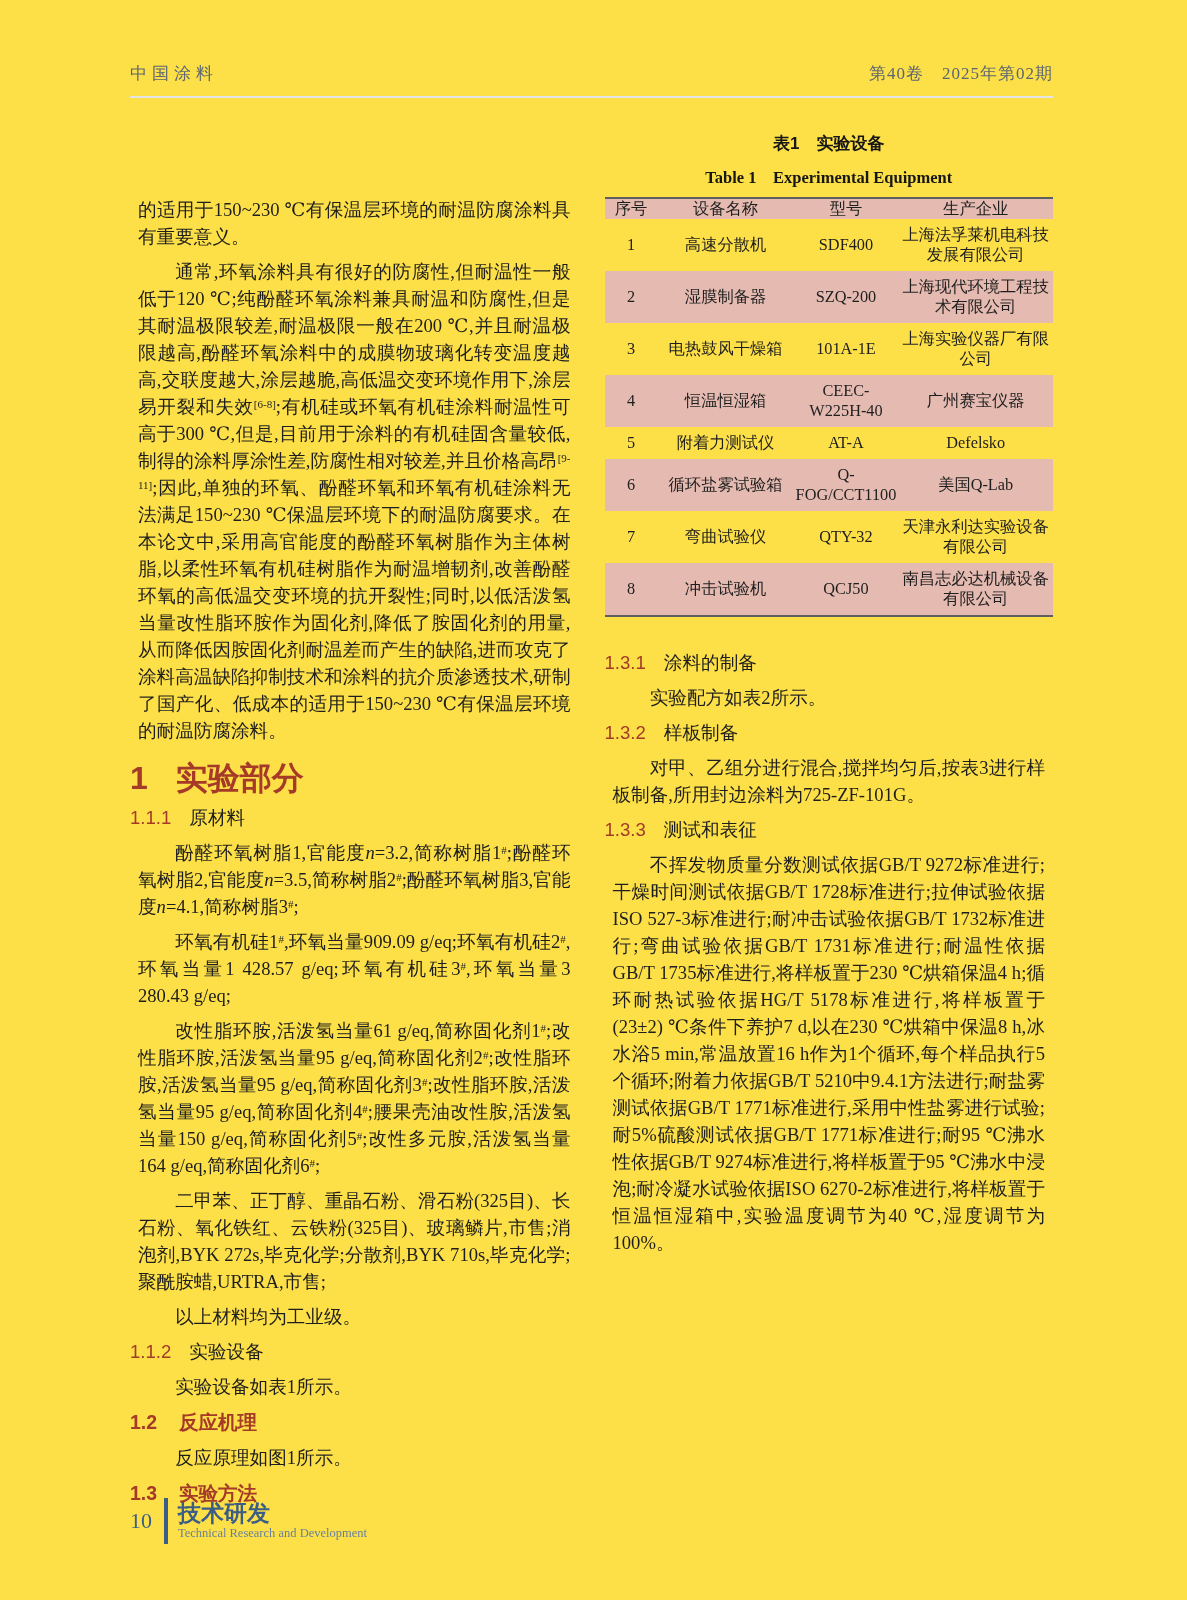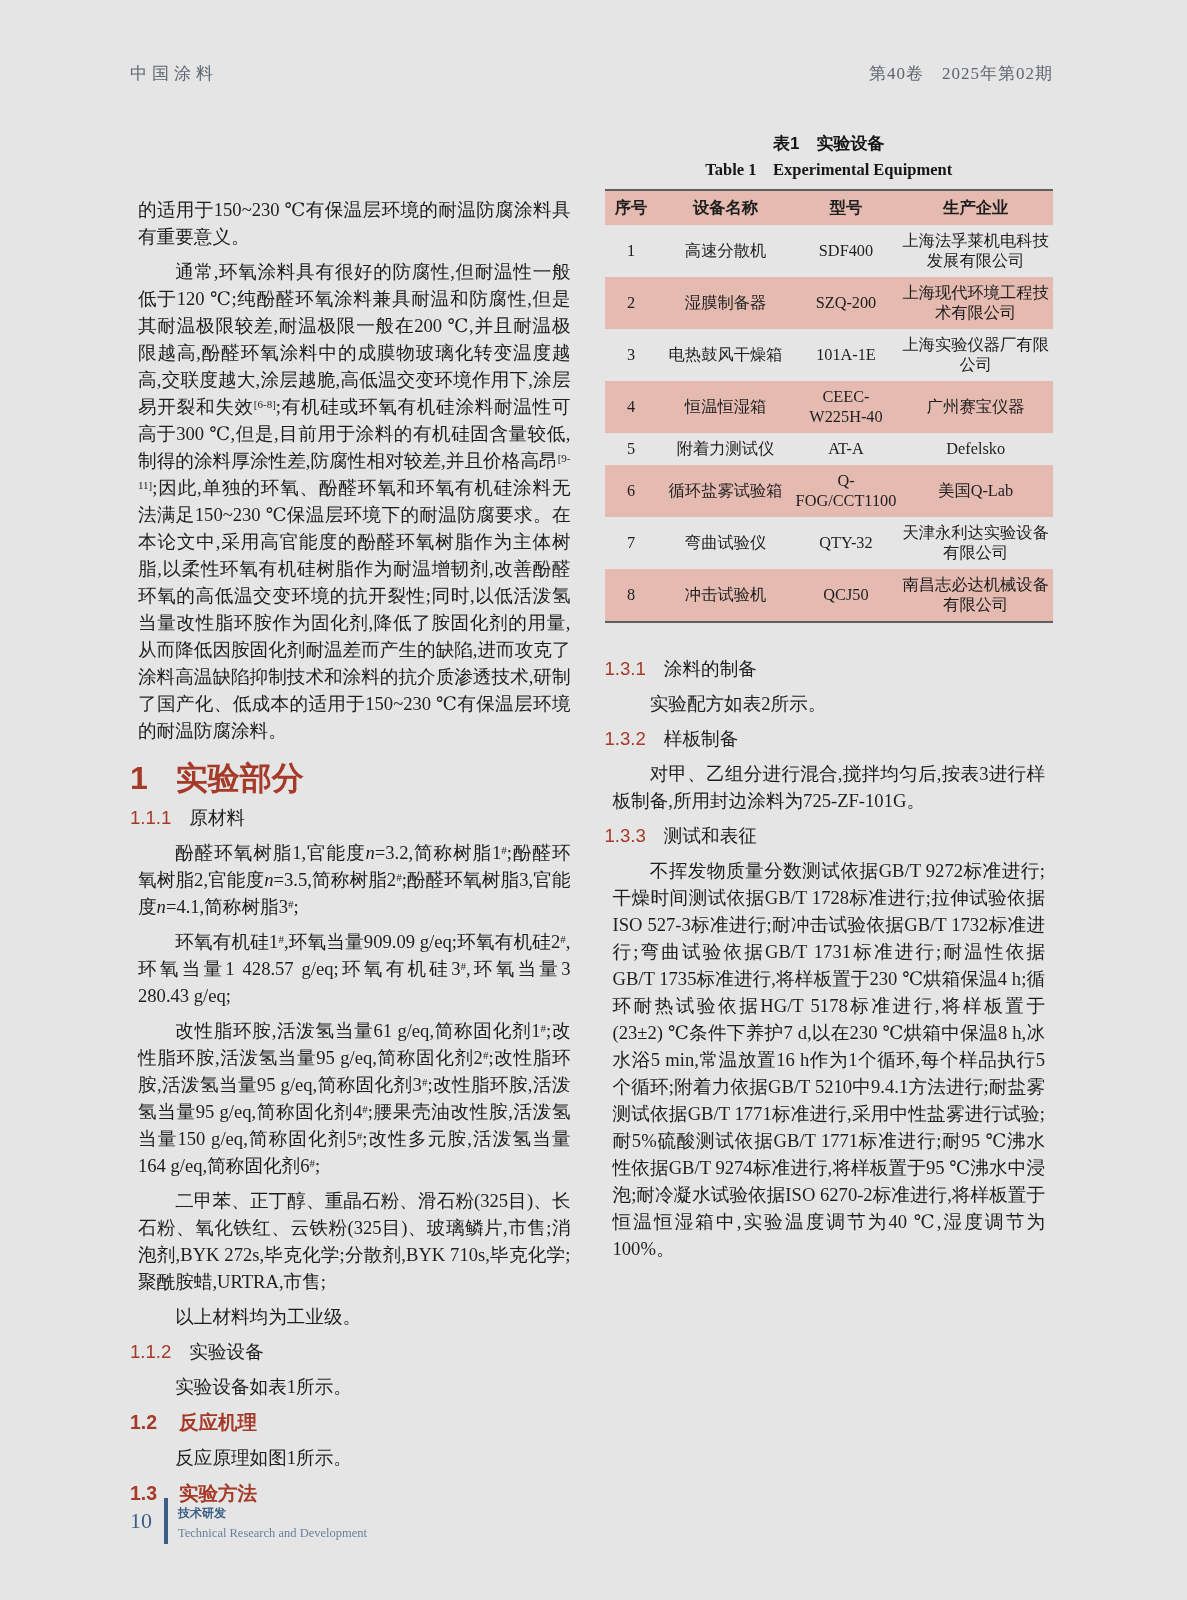--- a/index.html
+++ b/index.html
@@ -1,19 +1,19 @@
 <!DOCTYPE html>
 <html><head>
 <meta charset="utf-8">
 <style>
   html,body{margin:0;padding:0;background:#ffffff;}
   .page{
     position:relative;
     width:1187px;height:1600px;
-    background:#e5e5e5;
+    background:#fde047;
     box-sizing:border-box;
     padding:62px 134px 0 130px;
     overflow:hidden;
     font-family:"Liberation Serif","DejaVu Serif",serif;
     color:#1e1e1e;
   }
   
   .running-head{
     display:flex;justify-content:space-between;align-items:flex-end;
     font-size:17px;color:var(--header_gray,#5d6670);
@@ -36,37 +36,37 @@
   .h-sec1 .h-num{margin-right:28px;}
   .h-sec2{font-family:"Liberation Sans","DejaVu Sans",sans-serif;font-weight:bold;
     color:var(--accent_red,#a53a28);font-size:19.5px;line-height:28px;margin:7px 0 5px;}
   .h-sec2 .h-num{margin-right:22px;}
   .h-sec3{font-size:18.6px;line-height:27px;margin:6px 0 3px;font-weight:normal;}
   .h-sec3 .h-num{color:var(--accent_red,#a53a28);font-family:"Liberation Sans","DejaVu Sans",sans-serif;margin-right:18px;}
   .h-sec3 .h-title{color:#1e1e1e;}
 
   
   .tbl-caption-zh{text-align:center;font-family:"Liberation Sans","DejaVu Sans",sans-serif;
-    font-weight:bold;font-size:17px;line-height:24px;margin:0 0 3px;color:#161616;}
+    font-weight:bold;font-size:17px;line-height:24px;margin:0 0 11px;color:#161616;}
   .tbl-caption-en{text-align:center;font-weight:bold;font-size:16.5px;line-height:22px;margin:0 0 8px;color:#161616;}
   table.equip{width:100%;border-collapse:collapse;text-align:center;
     font-size:16.3px;line-height:20px;
     border-top:2px solid var(--table_rule,#5f5f5f);
     border-bottom:2px solid var(--table_rule,#5f5f5f);}
-  table.equip th{background:var(--table_pink,#e4bab1);font-weight:bold;padding:7px 2px;}
+  table.equip th{background:var(--table_pink,#e4bab1);font-weight:normal;padding:0 2px;}
   table.equip td{padding:6px 2px;vertical-align:middle;}
   table.equip tbody tr:nth-child(even) td{background:var(--table_pink,#e4bab1);}
   col.c1{width:12%;}col.c2{width:31%;}col.c3{width:22%;}col.c4{width:35%;}
 
   
   .footer{position:absolute;left:130px;top:1498px;display:flex;align-items:center;}
   .footer .page-num{font-size:22px;color:var(--footer_blue,#3c5e86);margin-right:12px;}
   .footer .bar{width:4px;height:46px;background:var(--footer_blue,#3c5e86);margin-right:10px;}
   .footer .sec-zh{font-family:"Liberation Sans","DejaVu Sans",sans-serif;font-weight:bold;
-    font-size:12px;line-height:24px;color:var(--footer_blue,#3c5e86);}
+    font-size:23px;line-height:24px;color:var(--footer_blue,#3c5e86);}
   .footer .sec-en{font-size:12.5px;line-height:17px;color:var(--footer_blue_light,#68809b);}
 </style>
 </head>
 <body>
 
 <div class="page" style="--accent_red: #a53a28; --table_pink: #e4bab1; --footer_blue: #3c5e86; --footer_blue_light: #68809b; --header_gray: #5d6670; --rule_gray: #e2e4e8; --table_rule: #5f5f5f;">
 
   <div class="running-head">
     <span class="journal">中国涂料</span>
     <span class="issue">第40卷　2025年第02期</span>

